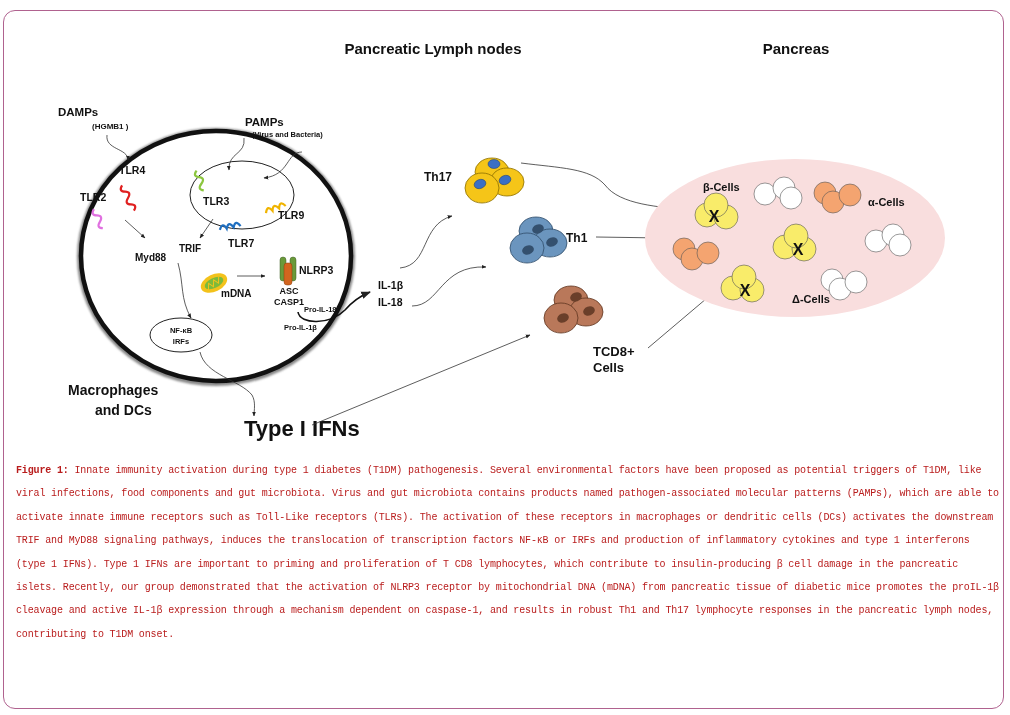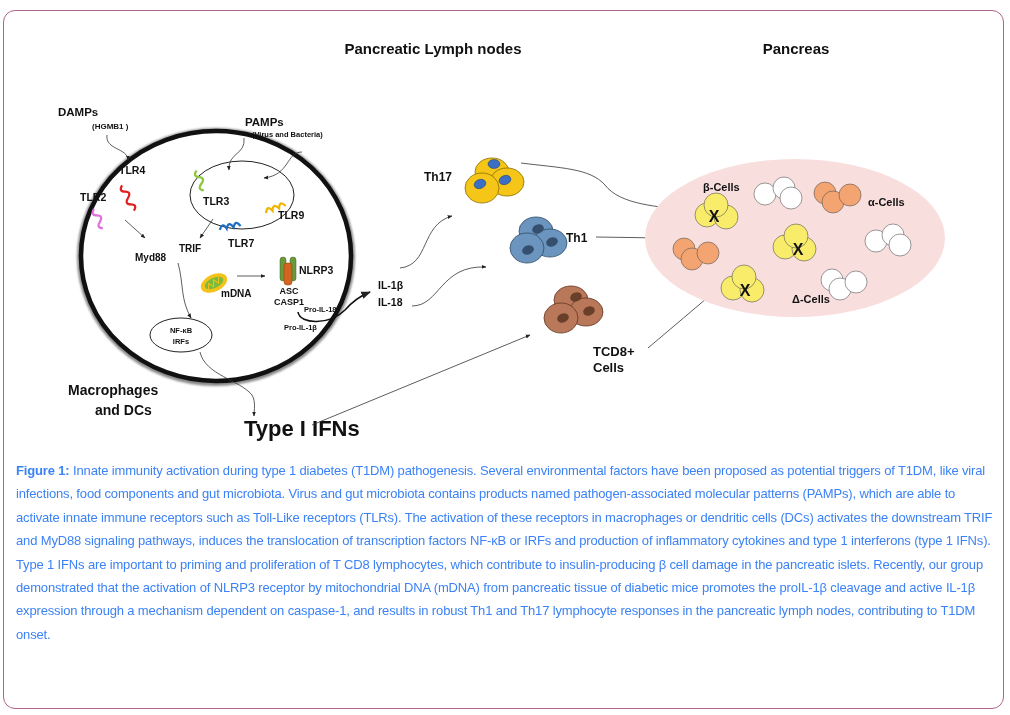--- a/index.html
+++ b/index.html
@@ -5,22 +5,22 @@
     html, body { margin: 0; padding: 0; background: #ffffff; }
     body { width: 1010px; height: 715px; position: relative; overflow: hidden; }
     .frame {
       position: absolute; left: 3px; top: 10px; width: 1001px; height: 699px;
       border: 1.5px solid #b0628f; border-radius: 12px; box-sizing: border-box;
     }
     svg.diagram { position: absolute; left: 0; top: 0; width: 1010px; height: 455px; }
     svg text { font-family: "Liberation Sans", sans-serif; font-weight: bold; fill: #111; }
     .caption {
       position: absolute; left: 16px; top: 459px; width: 985px;
-      font-family: Liberation Sans, sans-serif; font-size: 13px; line-height: 23.4px;
-      color: #3b82f6; letter-spacing: -0.15px;
+      font-family: Liberation Mono, monospace; font-size: 10px; line-height: 23.4px;
+      color: #b91c1c; letter-spacing: -0.15px;
     }
     .caption b { font-weight: bold; }
   </style>
 </head>
 <body>
 
 <div class="frame"></div>
 
 <svg class="diagram" viewBox="0 0 1010 455" xmlns="http://www.w3.org/2000/svg">
   <defs>

